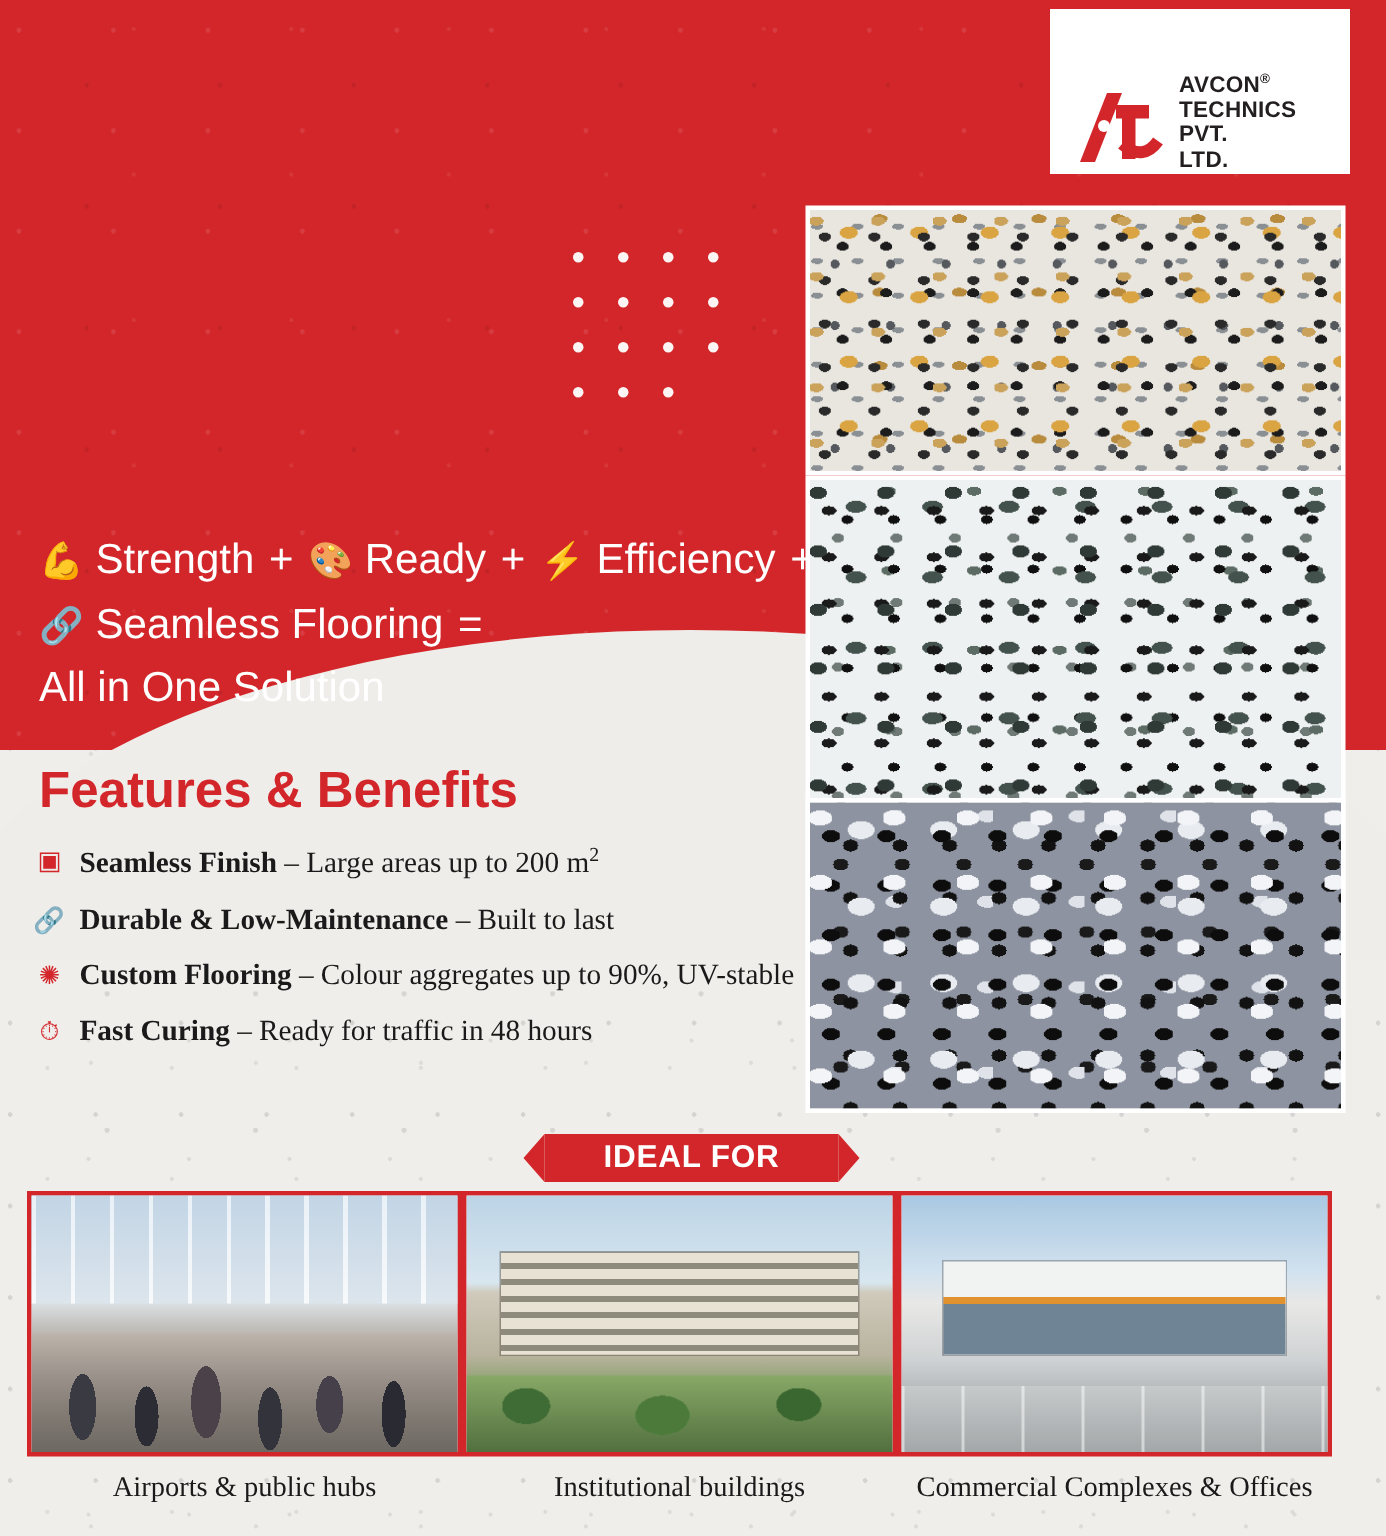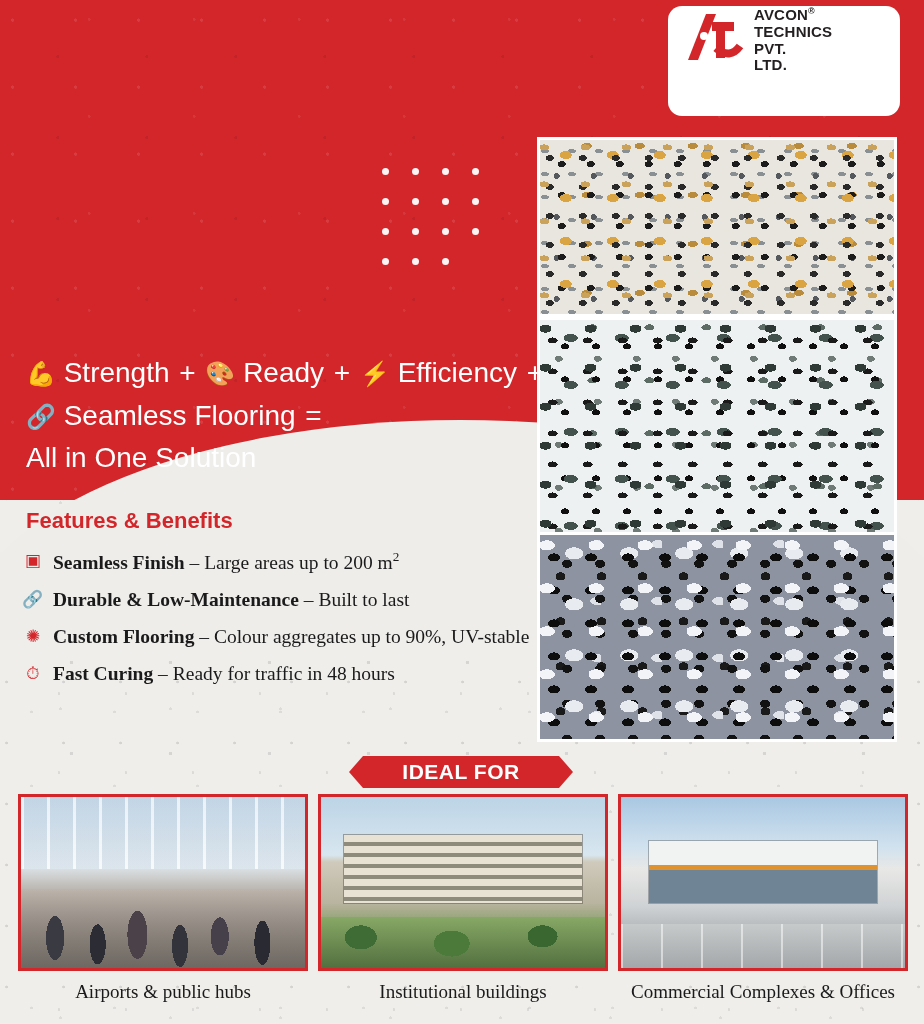--- a/index.html
+++ b/index.html
@@ -59,29 +59,28 @@
     height: 220px;
     background: #efedea;
     border-radius: 50% 50% 0 0 / 100% 100% 0 0;
   }
 
   
   .logo-box {
     position: absolute;
     right: 24px;
     top: 6px;
-    width: 232px;
+    width: 200px;
     height: 110px;
     background: #ffffff;
     display: flex;
-    align-items: flex-start;
+    align-items: flex-end;
     gap: 10px;
     padding: 0 12px 0 14px;
     box-sizing: border-box;
-    border-radius: 14px;
   }
   .logo-mark {
     width: 62px;
     height: 62px;
     position: relative;
     flex: none;
   }
   .logo-text {
     font-family: "Liberation Sans", sans-serif;
     font-weight: bold;
@@ -202,21 +201,21 @@
   
   .features {
     position: absolute;
     left: 22px;
     top: 508px;
     width: 520px;
   }
   .features h2 {
     margin: 0 0 14px 4px;
     font-family: "Liberation Sans", sans-serif;
-    font-size: 22px;
+    font-size: 34px;
     font-weight: bold;
     color: #d3262a;
   }
   .feat-row {
     display: flex;
     align-items: flex-start;
     gap: 9px;
     margin-bottom: 11px;
     font-family: "Liberation Serif", serif;
     font-size: 19.5px;
@@ -264,21 +263,20 @@
   .ideal-banner::after  { right: -14px; border-left: 14px solid #d3262a; }
 
   
   .cards {
     position: absolute;
     left: 18px;
     top: 794px;
     width: 890px;
     height: 230px;
     display: flex;
-    gap: 10px;
   }
   .card {
     width: 290px;
     position: relative;
   }
   .card .photo {
     height: 177px;
     border: 3px solid #d3262a;
     box-sizing: border-box;
     overflow: hidden;

